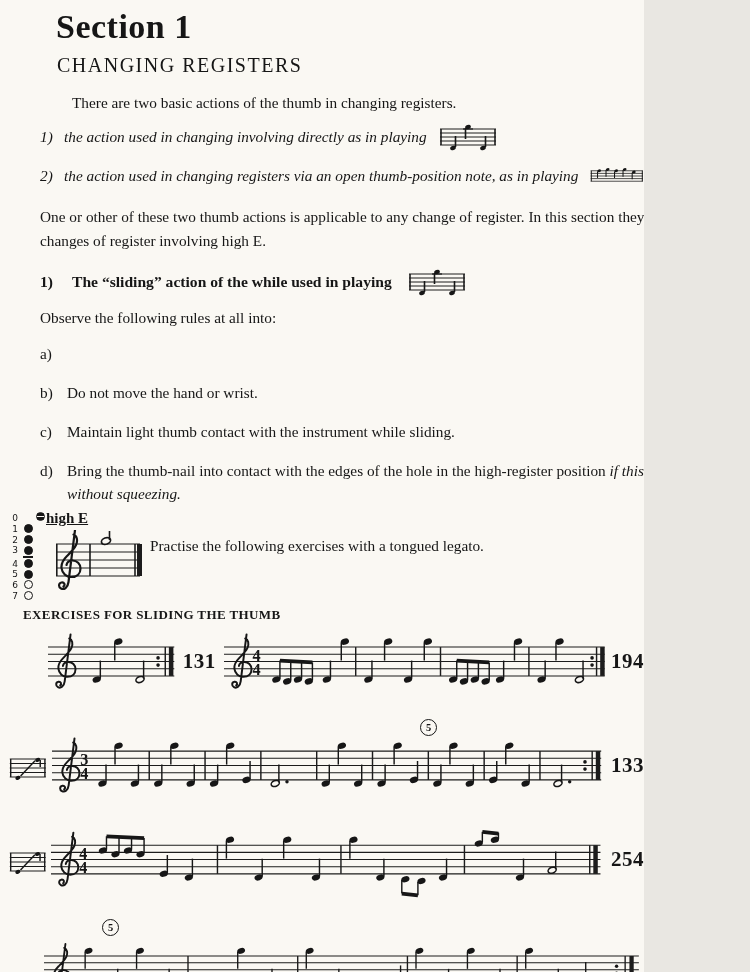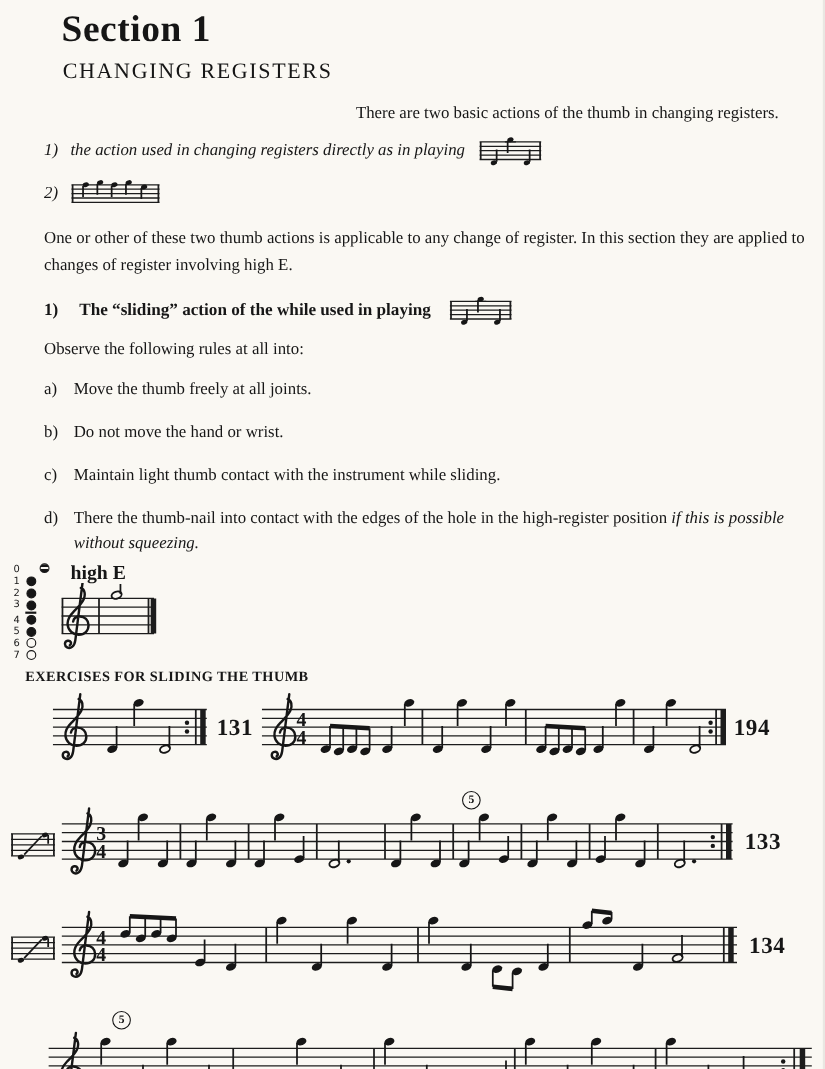--- a/index.html
+++ b/index.html
@@ -1,22 +1,22 @@
 <!DOCTYPE html>
 <html><head>
 <meta charset="utf-8">
 <style>
   * { margin:0; padding:0; box-sizing:border-box; }
   html,body { background:#e9e7e2; }
   body { width:750px; height:972px; font-family:"Liberation Serif", serif; color:#161616; }
-  .page { width:748px; height:972px; background:#faf8f3; overflow:hidden; position:relative; }
+  .page { width:644px; height:972px; background:#faf8f3; overflow:hidden; position:relative; }
 
   .title { font-size:34px; font-weight:600; margin:8px 0 0 56px; letter-spacing:.5px; }
   .subtitle { font-size:20px; margin:8px 0 0 57px; letter-spacing:1.5px; font-weight:500; }
-  .intro { font-size:15.3px; margin:17px 40px 0 40px; text-indent:32px;text-align:right; }
+  .intro { font-size:15.3px; margin:17px 40px 0 40px; text-indent:32px; }
 
   .num-item { display:flex; align-items:center; margin:11px 0 0 40px; font-size:15.3px; white-space:nowrap; }
   .num-item .lbl { font-style:italic; width:24px; flex:none; }
   .num-item .txt { font-style:italic; margin-right:12px; }
   .para2 { font-size:15.3px; margin:15px 40px 0 40px; width:700px; line-height:1.55; }
 
   .sliding-head { display:flex; align-items:center; margin:16px 0 0 40px; font-size:15.6px; font-weight:700; }
   .sliding-head .lbl { width:32px; flex:none; }
   .sliding-head .txt { margin-right:16px; }
   .observe { font-size:15.3px; margin:13px 0 0 40px; }
@@ -27,21 +27,21 @@
   .fe-block { position:relative; height:92px; margin-top:7px; }
   .chart { position:absolute; left:8px; top:0; }
   .chart-row { display:flex; align-items:center; height:10.6px; }
   .chart-row .n { font-size:9px; width:10px; text-align:right; margin-right:6px; font-family:"DejaVu Sans", sans-serif; }
   .hole { width:9px; height:9px; border-radius:50%; border:1.3px solid #161616; flex:none; }
   .hole-closed { background:#161616; }
   .hole-open { background:#faf8f3; }
   .hole-half { background:linear-gradient(#161616 38%, #faf8f3 38%, #faf8f3 58%, #161616 58%); }
   .row-0 .hole { margin-left:12px; transform:translateY(-2px); }
   .hand-sep { width:10px; height:2px; background:#161616; margin:1px 0 0 15px; }
-  .highE-label { position:absolute; left:64px; top:-3px; font-size:18px; font-weight:700; }
+  .highE-label { position:absolute; left:46px; top:-3px; font-size:15px; font-weight:700;text-decoration:underline; }
   .highE-staff { position:absolute; left:50px; top:17px; }
   .practise { position:absolute; left:150px; top:24px; font-size:15.3px; }
 
   .ex-heading { margin:2px 0 0 23px; font-size:13px; font-weight:700; letter-spacing:.4px; }
 
   .staff-row { display:flex; align-items:flex-start; position:relative; }
   .row1 { margin:4px 0 0 48px; }
   .row2 { margin:26px 0 0 8px; }
   .row3 { margin:16px 0 0 8px; }
   .row4 { margin:32px 0 0 44px; }
@@ -82,37 +82,38 @@
 </svg>
 
 <div class="page">
 
   <h1 class="title">Section 1</h1>
   <div class="subtitle">CHANGING REGISTERS</div>
   <p class="intro">There are two basic actions of the thumb in changing registers.</p>
 
   <div class="num-item">
     <span class="lbl">1)</span>
-    <span class="txt">the action used in changing registers directly as in playing</span>
+    <span class="txt">the action used in changing involving directly as in playing</span>
     <svg width="58" height="28" viewBox="0 0 58 28">
       <path class="sl" d="M1 6 H57 M1 10 H57 M1 14 H57 M1 18 H57 M1 22 H57"></path>
       <line class="bar" x1="2" y1="6" x2="2" y2="22"></line>
         <line class="bar" x1="56" y1="6" x2="56" y2="22"></line>
       <use href="#mh" x="14" y="25"></use>
         <line class="stem" x1="16.5" y1="24" x2="16.5" y2="13"></line>
       <line class="sl" x1="24" y1="6" x2="34" y2="6"></line>
       <use href="#mh" x="29" y="4"></use>
         <line class="stem" x1="26.5" y1="5" x2="26.5" y2="16"></line>
       <use href="#mh" x="44" y="25"></use>
         <line class="stem" x1="46.5" y1="24" x2="46.5" y2="13"></line>
     </svg>
   </div>
 
   <div class="num-item">
     <span class="lbl">2)</span>
+    <span class="txt">the action used in changing registers via an open thumb-position note, as in playing</span>
     <svg width="82" height="28" viewBox="0 0 82 28">
       <path class="sl" d="M1 6 H81 M1 10 H81 M1 14 H81 M1 18 H81 M1 22 H81"></path>
       <line class="bar" x1="2" y1="6" x2="2" y2="22"></line>
         <line class="bar" x1="80" y1="6" x2="80" y2="22"></line>
       <use href="#mh" x="14" y="6"></use>
         <line class="stem" x1="11.5" y1="7" x2="11.5" y2="17"></line>
       <use href="#mh" x="27" y="4"></use>
         <line class="stem" x1="24.5" y1="5" x2="24.5" y2="15"></line>
       <use href="#mh" x="40" y="6"></use>
         <line class="stem" x1="37.5" y1="7" x2="37.5" y2="17"></line>
@@ -139,33 +140,32 @@
         <line class="stem" x1="26.5" y1="5" x2="26.5" y2="16"></line>
       <use href="#mh" x="44" y="25"></use>
         <line class="stem" x1="46.5" y1="24" x2="46.5" y2="13"></line>
     </svg>
   </div>
 
   <p class="observe">Observe the following rules at all into:</p>
 
   <div class="rule">
     <span class="lbl">a)</span>
-    <span>Move the thumb freely at all joints.</span>
   </div>
   <div class="rule">
     <span class="lbl">b)</span>
     <span>Do not move the hand or wrist.</span>
   </div>
   <div class="rule">
     <span class="lbl">c)</span>
     <span>Maintain light thumb contact with the instrument while sliding.</span>
   </div>
   <div class="rule">
     <span class="lbl">d)</span>
-    <span><span>There the thumb-nail into contact with the edges of the hole in the high-register position </span><span class="it">if this is possible without squeezing.</span></span>
+    <span><span>Bring the thumb-nail into contact with the edges of the hole in the high-register position </span><span class="it">if this is possible without squeezing.</span></span>
   </div>
 
   <div class="fe-block">
     <div class="chart">
       <div class="chart-row row-0">
           <span class="n">0</span>
           <span class="hole hole-half"></span>
         </div>
       <div class="chart-row">
           <span class="n">1</span>
@@ -201,20 +201,21 @@
     <svg class="highE-staff" width="94" height="64" viewBox="0 0 94 64">
       <path class="sl" d="M6 14 H90 M6 22 H90 M6 30 H90 M6 38 H90 M6 46 H90"></path>
       <line class="bar" x1="6.8" y1="14" x2="6.8" y2="46"></line>
       <use href="#gclef" x="2" y="-4"></use>
       <line class="bar" x1="40" y1="14" x2="40" y2="46"></line>
       <use href="#hh" x="56" y="11"></use>
         <line class="stem" x1="59.5" y1="10" x2="59.5" y2="1"></line>
       <line class="bar" x1="85" y1="14" x2="85" y2="46"></line>
       <line class="barT" x1="89.5" y1="14" x2="89.5" y2="46"></line>
     </svg>
+    <div class="practise">Practise the following exercises with a tongued legato.</div>
   </div>
 
   <div class="ex-heading">EXERCISES FOR SLIDING THE THUMB</div>
 
   <div class="staff-row row1">
     <svg width="146" height="78" viewBox="0 0 146 78">
       <path class="sl" d="M0 18 H140 M0 26 H140 M0 34 H140 M0 42 H140 M0 50 H140"></path>
       <use href="#gclef" x="2"></use>
       <use href="#qh" x="54" y="54"></use>
         <line class="stem" x1="58" y1="53" x2="58" y2="33"></line>
@@ -419,21 +420,21 @@
       <use href="#qh" x="496" y="12"></use>
         <line class="stem" x1="500" y1="11" x2="500" y2="4"></line>
       <path class="beam" d="M482 3 L500 5"></path>
       <use href="#qh" x="524" y="54"></use>
         <line class="stem" x1="528" y1="53" x2="528" y2="33"></line>
       <use href="#hh" x="560" y="46"></use>
         <line class="stem" x1="564" y1="45" x2="564" y2="25"></line>
       <line class="bar" x1="602" y1="18" x2="602" y2="50"></line>
       <line class="barT" x1="608.5" y1="18" x2="608.5" y2="50"></line>
     </svg>
-    <span class="ex-num">134</span>
+    <span class="ex-num">254</span>
   </div>
 
   <div class="staff-row row4">
     <span class="circ5 c5-135">5</span>
     <svg width="700" height="78" viewBox="0 0 700 78">
       <path class="sl" d="M0 18 H694 M0 26 H694 M0 34 H694 M0 42 H694 M0 50 H694"></path>
       <use href="#gclef" x="2"></use>
       <use href="#qh" x="52" y="12"></use>
         <line class="stem" x1="48" y1="13" x2="48" y2="33"></line>
       <use href="#qh" x="82" y="54"></use>

